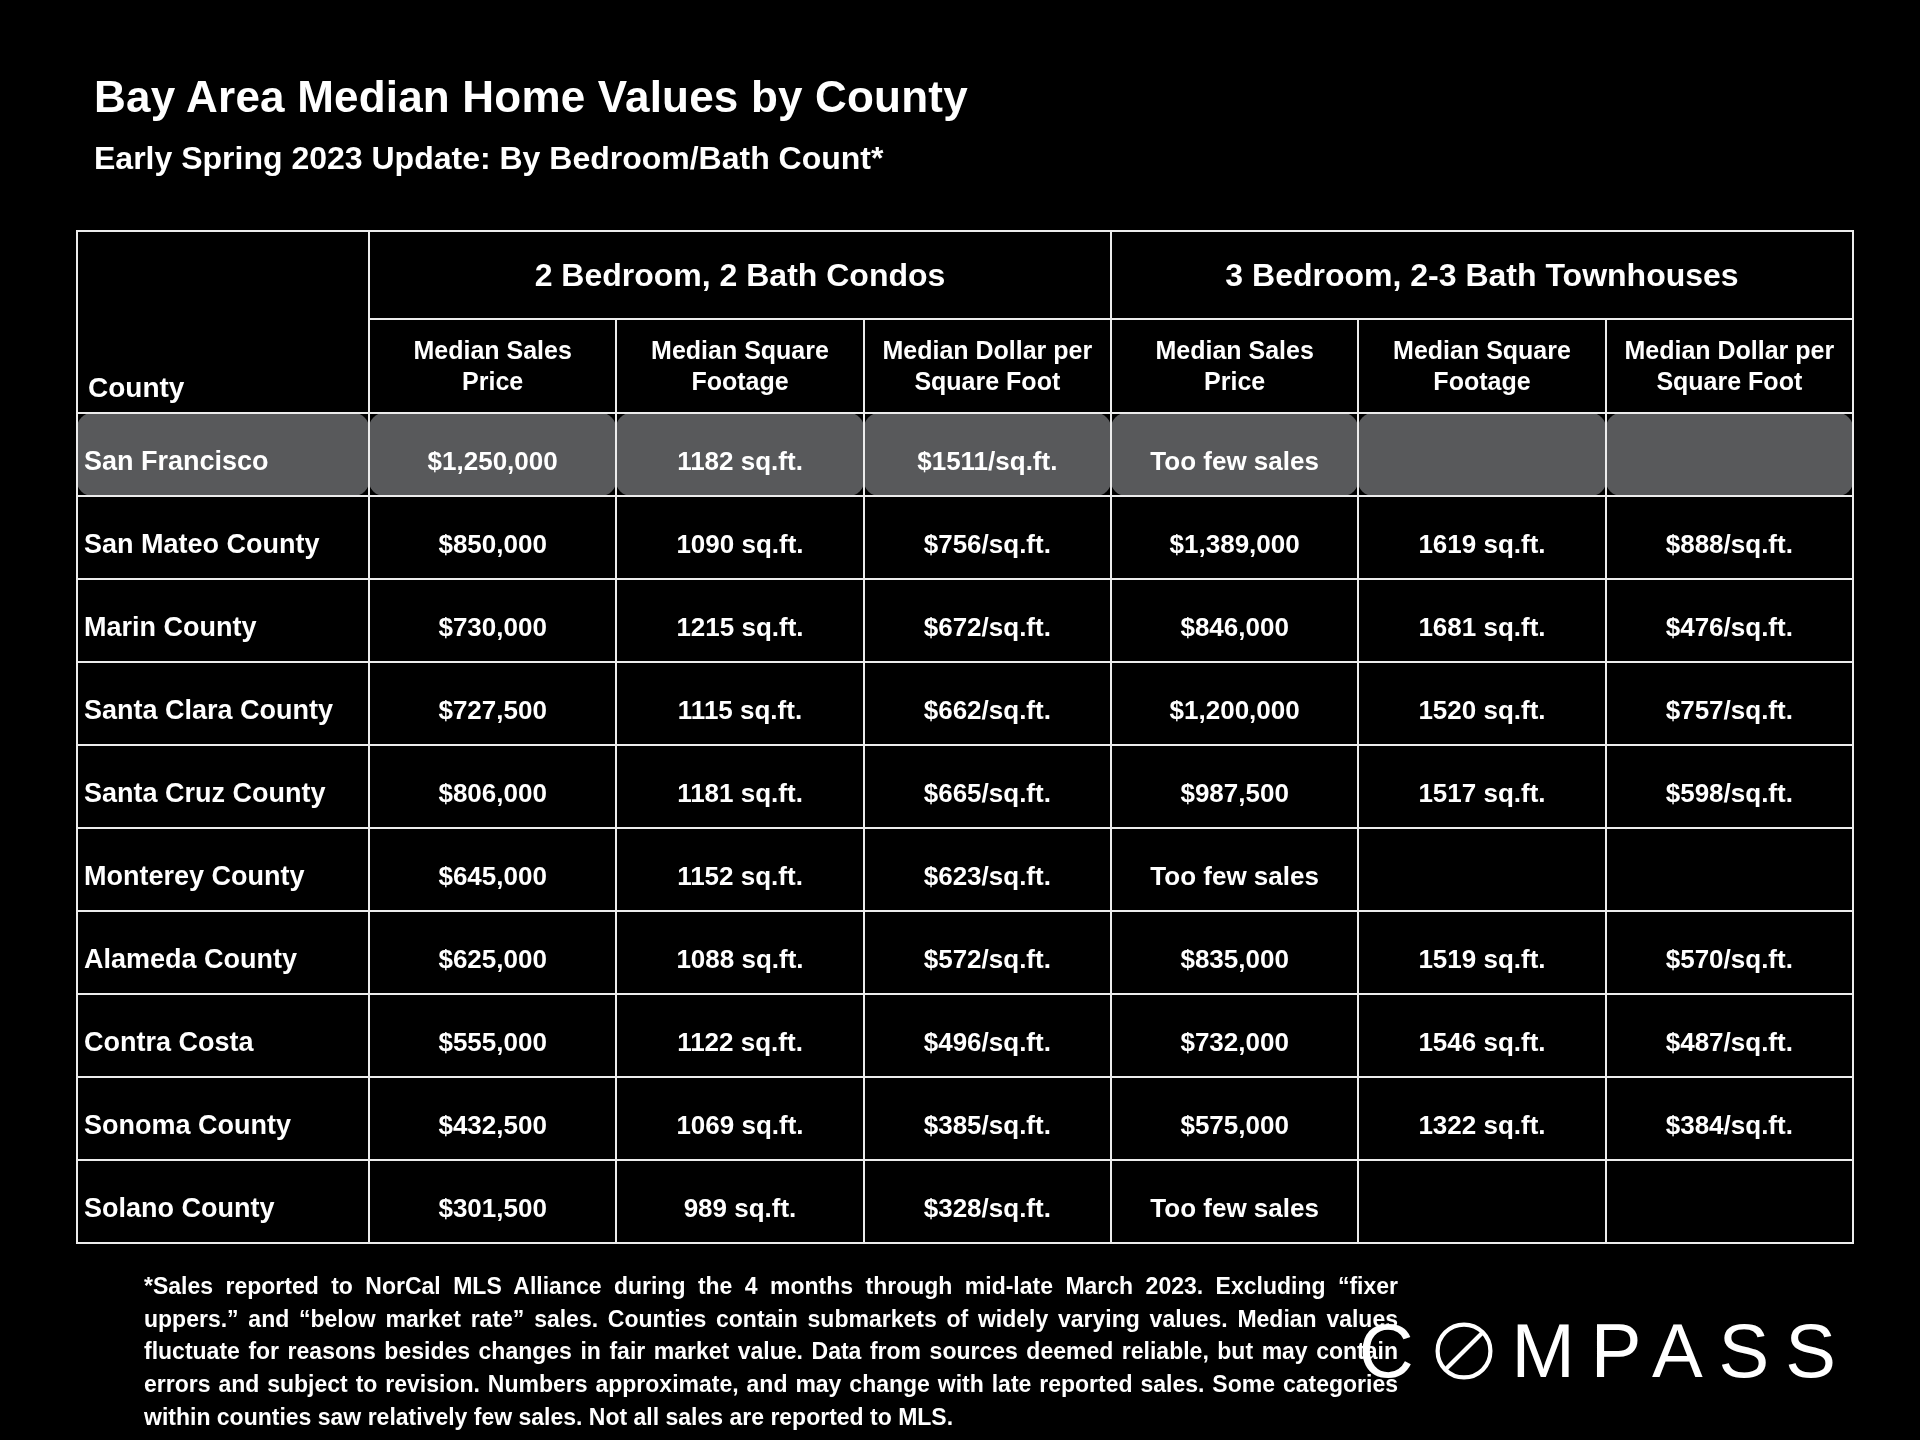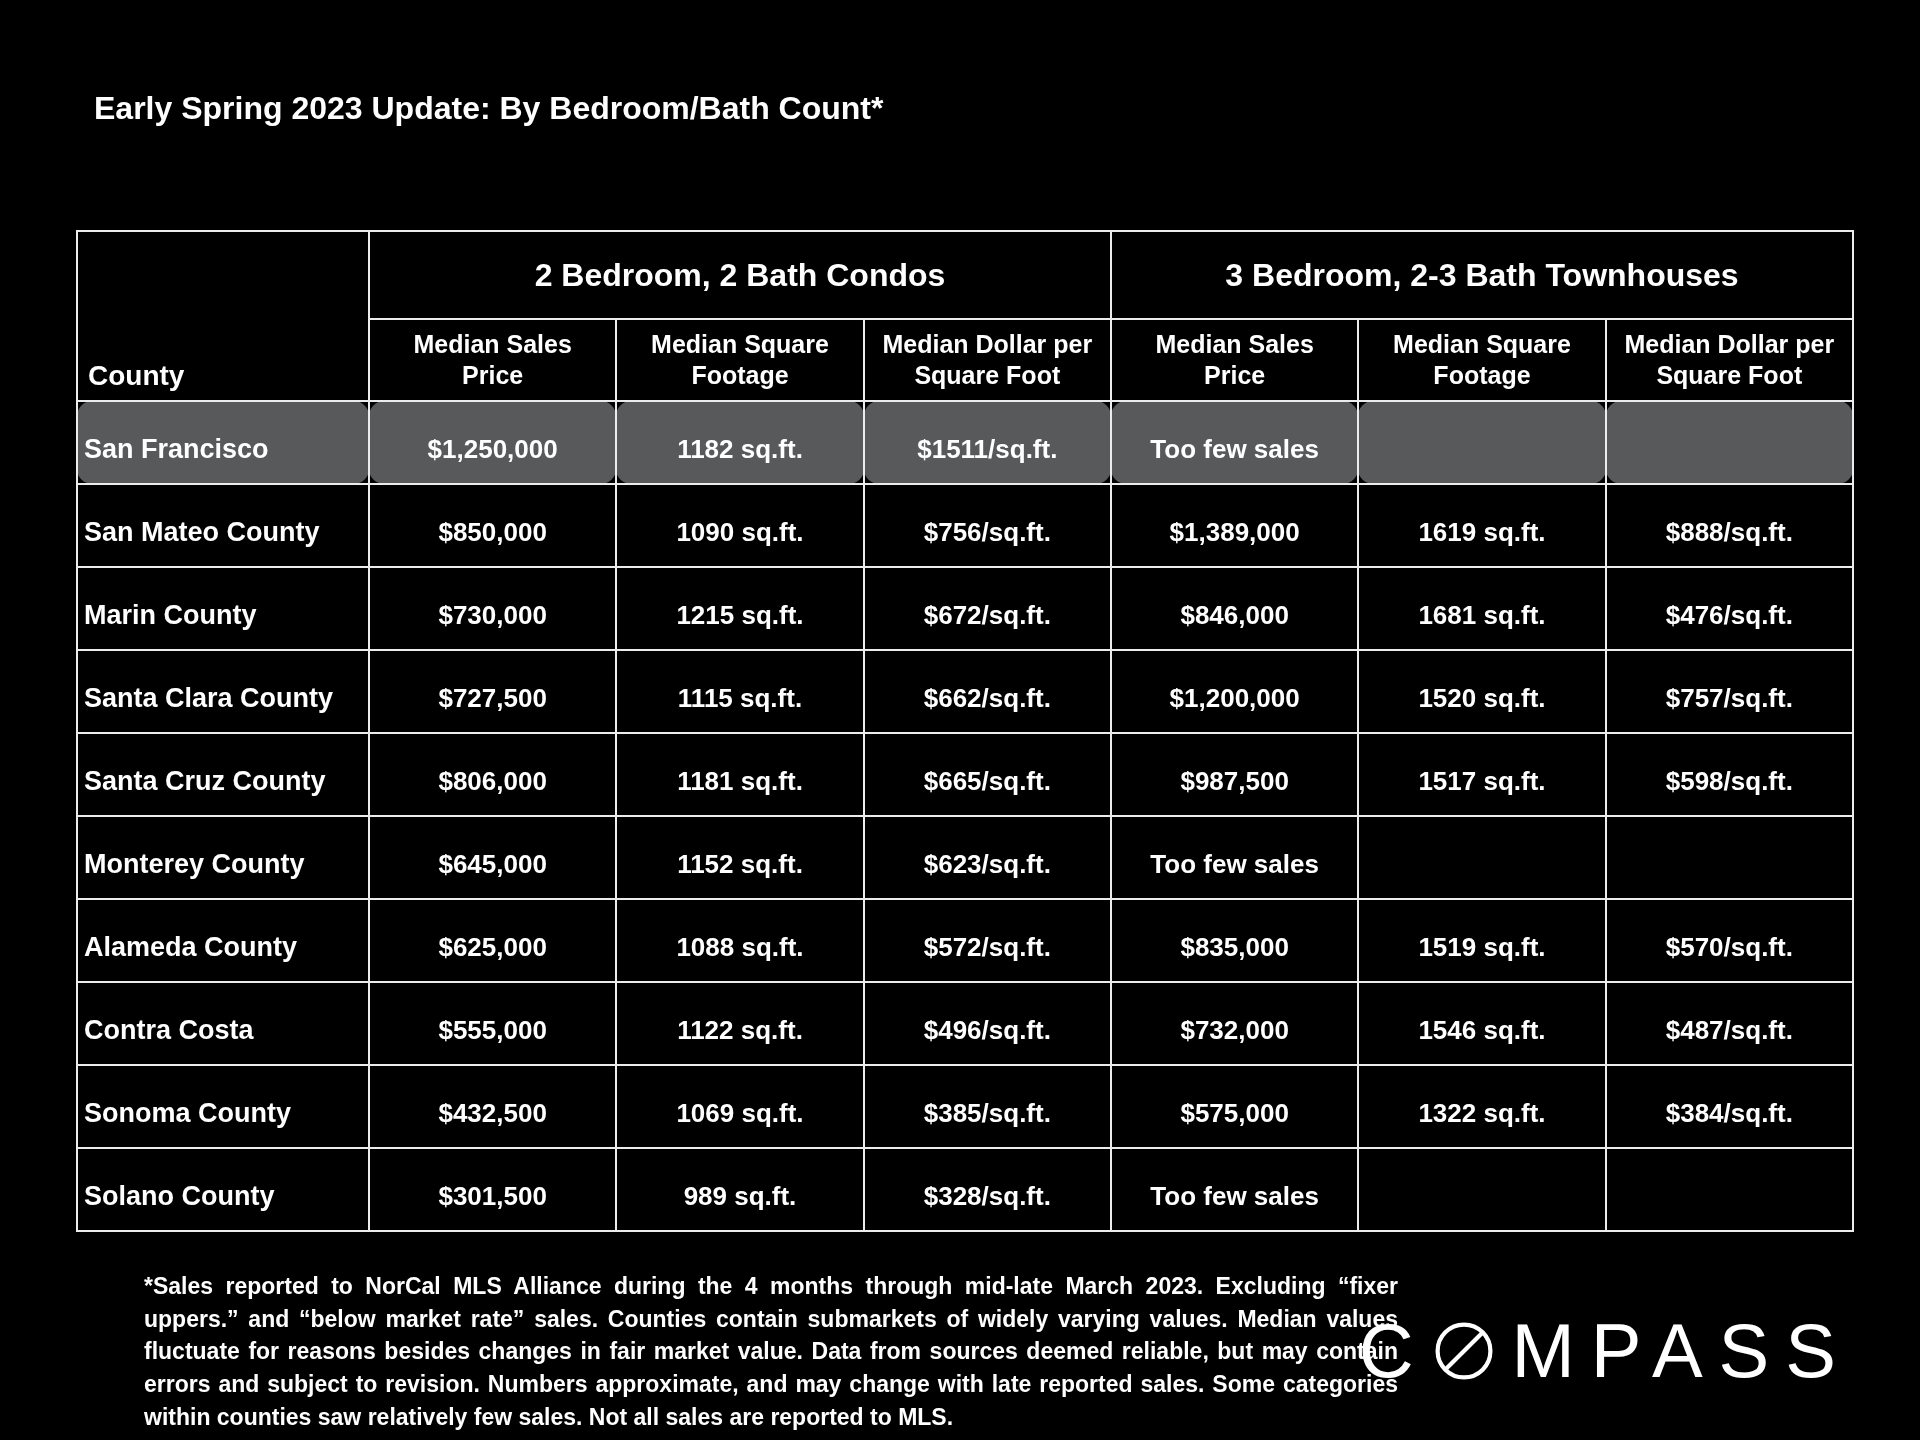--- a/index.html
+++ b/index.html
@@ -18,21 +18,21 @@
   .title { font-size: 44px; letter-spacing: 0.2px; }
   .subtitle { font-size: 32px; margin-top: 18px; }
   .note {
     position: absolute; left: 1238px; top: 68px; width: 618px;
     font-size: 26.5px; line-height: 1.3; text-align: justify;
   }
   .tablewrap { position: absolute; left: 76px; top: 230px; width: 1778px; }
   table { width: 100%; border-collapse: collapse; table-layout: fixed; }
   th, td { border: 2px solid #ececec; color: #fff; }
   .group-row th { height: 88px; font-size: 32px; vertical-align: middle; text-align: center; }
-  .cols-row th { height: 82px; font-size: 25px; line-height: 1.26; vertical-align: middle; text-align: center; padding: 0 16px; }
+  .cols-row th { height: 94px; font-size: 25px; line-height: 1.26; vertical-align: middle; text-align: center; padding: 0 16px; }
   th.corner { text-align: left; vertical-align: bottom; padding: 0 0 8px 10px; font-size: 28px; }
   td { height: 83px; font-size: 26px; text-align: center; vertical-align: bottom; padding-bottom: 18px; }
   td.county { text-align: left; padding-left: 6px; font-size: 27px; }
   tr.highlight td { background: #58595b; border-radius: 15px; }
   .footnote {
     position: absolute; left: 144px; top: 1270px; width: 1254px;
     font-size: 23px; line-height: 1.42; text-align: justify;
   }
   .logo {
     position: absolute; right: 68px; bottom: 46px;
@@ -41,20 +41,21 @@
   }
   .logo-o { display: inline-flex; width: 60px; height: 60px; margin: 0 18px 0 4px; }
   .logo-o svg { width: 100%; height: 100%; }
 </style>
 </head>
 <body>
 
 <div class="canvas">
 
   <div class="title-block">
+    <div class="title">Bay Area Median Home Values by County</div>
     <div class="subtitle">Early Spring 2023 Update:  By Bedroom/Bath Count*</div>
   </div>
 
 
   <div class="tablewrap">
     <table>
       <colgroup>
         <col style="width:292px">
         <col>
           <col>

